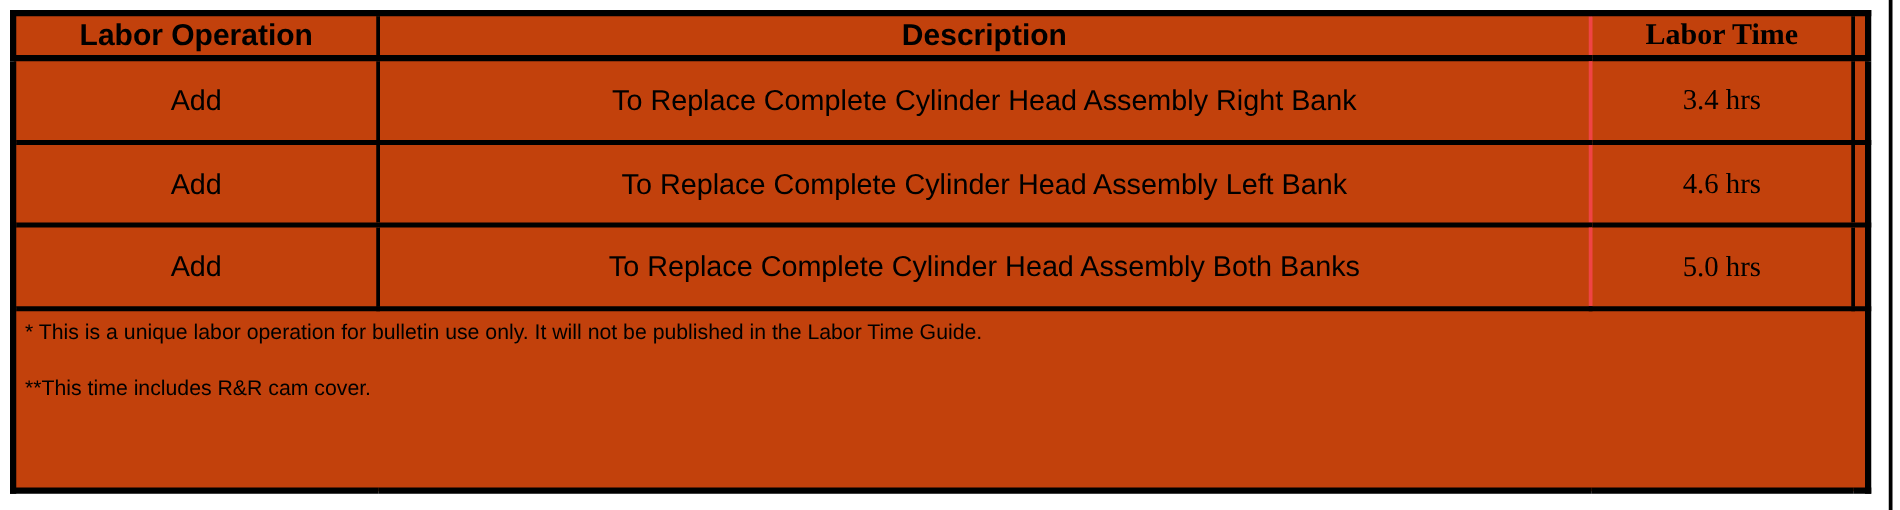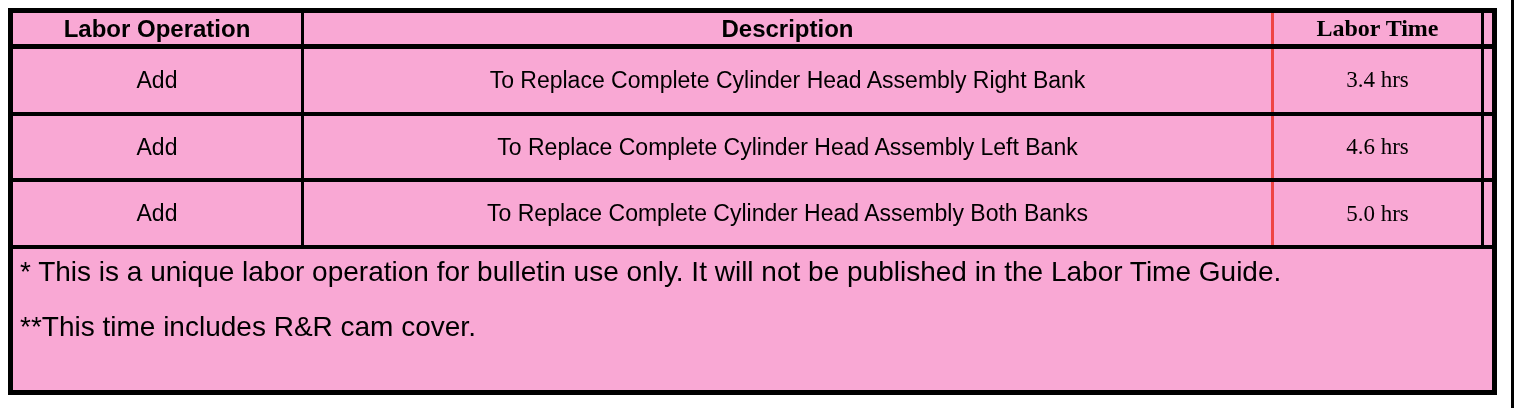--- a/index.html
+++ b/index.html
@@ -44,21 +44,21 @@
     table-layout: fixed;
     border: 5px solid #000000;
     background: #ffffff;
   }
 
   .labor-table td,
   .labor-table th {
     padding: 0;
     margin: 0;
     vertical-align: middle;
-    background: #f9a8d4;
+    background: #c2410c;
   }
 
   
   .col-op     { width: 292px;  border-right: 3px solid #000000; }
   .col-desc   { width: 970px;  border-right: 3px solid #ef4444; }
   .col-time   { width: 210px;  border-right: 3px solid #000000; font-family: Liberation Serif, serif; }
   .col-extra  { width: 12px; }
 
   
   .head-row th {
@@ -86,21 +86,21 @@
   
   .note-row td {
     border-top: 4px solid #000000;
     border-right: none;
     height: 88px;
     padding: 8px 0 0 7px;
     text-align: left;
     vertical-align: top;
   }
   .note-line {
-    font-size: 28px;
+    font-size: 17px;
     font-stretch: condensed;
     line-height: 1.05;
     white-space: nowrap;
   }
   .note-gap { height: 26px; }
 </style>
 </head>
 <body>
 
 <div id="page">

